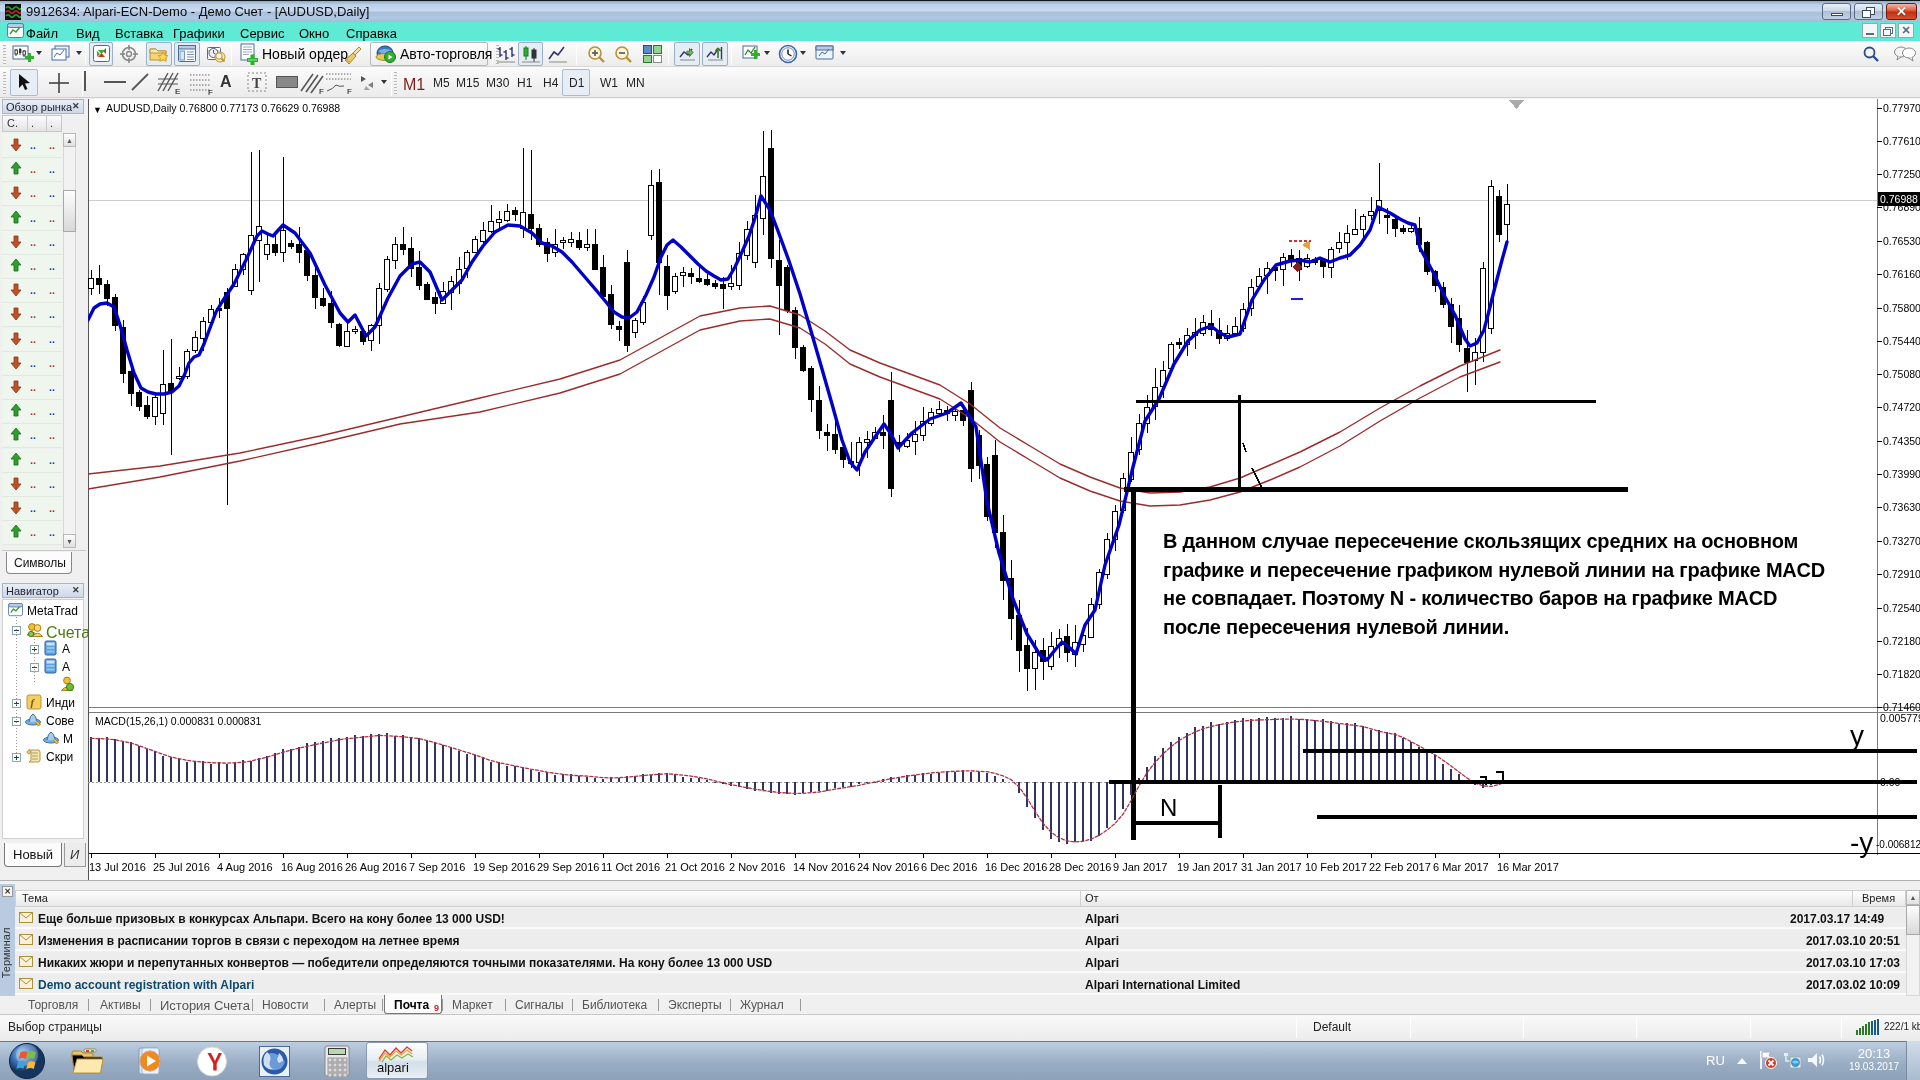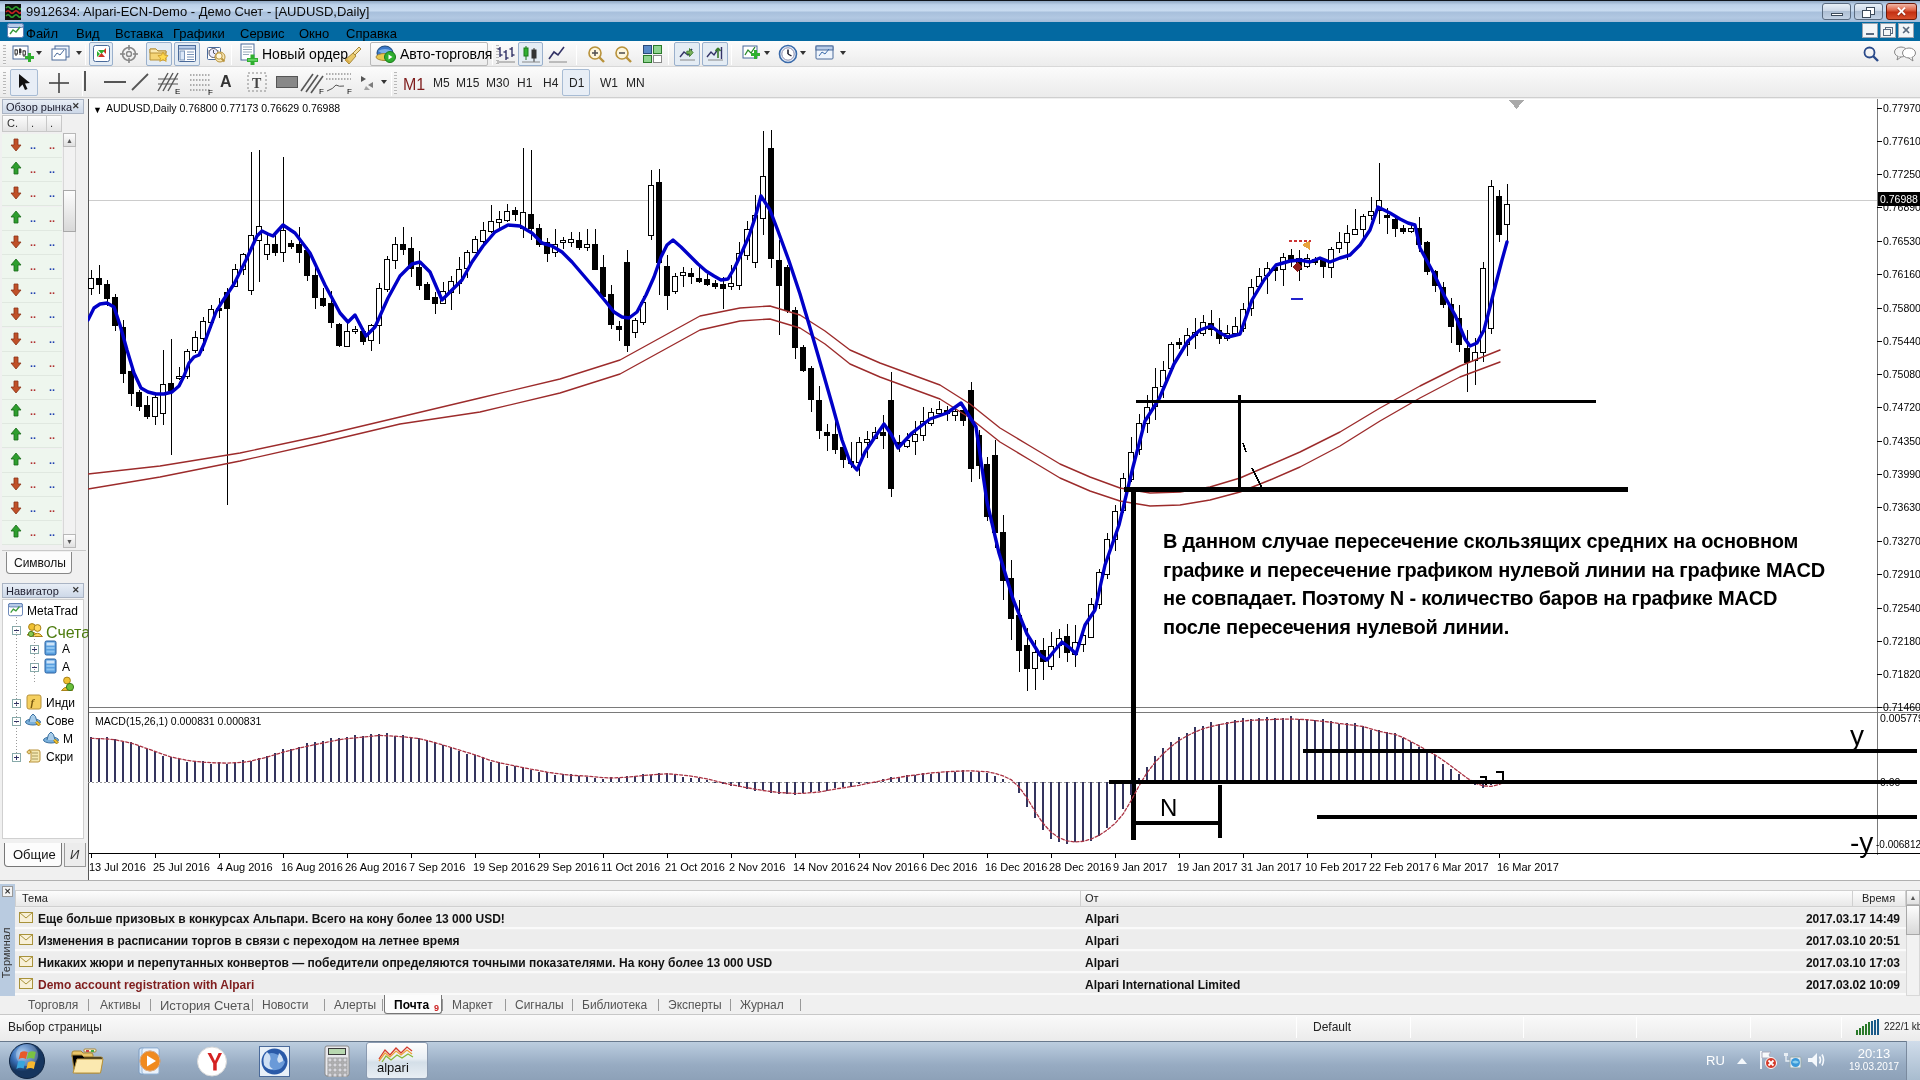--- a/index.html
+++ b/index.html
@@ -17,21 +17,21 @@
 <div class="abs" style="left:26px;top:3px;font-size:13px;color:#0a0a0a">9912634: Alpari-ECN-Demo - Демо Счет - [AUDUSD,Daily]</div>
 <div class="abs" style="left:1822px;top:2px;width:29px;height:17px;background:linear-gradient(180deg,#e8f0f8 0%,#cdd9e8 45%,#aebfd4 50%,#c3d2e4 100%);border:1px solid #5a6b80;border-radius:3px">
         <div class="abs" style="left:8px;top:9px;width:12px;height:3px;background:#fff;border:1px solid #3c4a5a"></div>
       </div>
 <div class="abs" style="left:1854px;top:2px;width:29px;height:17px;background:linear-gradient(180deg,#e8f0f8 0%,#cdd9e8 45%,#aebfd4 50%,#c3d2e4 100%);border:1px solid #5a6b80;border-radius:3px">
         <div class="abs" style="left:11px;top:3px;width:9px;height:8px;background:#fff;border:1px solid #3c4a5a"></div>
         <div class="abs" style="left:7px;top:6px;width:9px;height:8px;background:#fff;border:1px solid #3c4a5a"></div>
       </div>
 <div class="abs" style="left:1886px;top:2px;width:31px;height:17px;background:linear-gradient(180deg,#f0b8a8 0%,#e06648 40%,#c33013 55%,#d8502c 100%);border:1px solid #6e1a08;border-radius:3px;color:#fff;text-align:center;font-weight:bold;font-size:13px;line-height:15px;text-shadow:0 1px 1px #7a2210">✕</div>
 </div>
-<div class="abs" style="left:0;top:22px;width:1920px;height:19px;background:#0369a1">
+<div class="abs" style="left:0;top:22px;width:1920px;height:19px;background:#5eead4">
 <svg class="abs" style="left:7px;top:1px" width="17" height="16" viewBox="0 0 17 16">
         <rect x="0.5" y="0.5" width="16" height="14" rx="2" fill="#fff" stroke="#5a7ab0"></rect>
         <rect x="0.5" y="0.5" width="16" height="4" rx="2" fill="#b8cce8" stroke="#5a7ab0"></rect>
         <path d="M3 11 l3 -4 l3 2 l4 -5" stroke="#3a9a3a" stroke-width="1.4" fill="none"></path>
       </svg>
 <div class="abs" style="left:26px;top:4px;font-size:13px;color:#000">Файл</div>
       <div class="abs" style="left:76px;top:4px;font-size:13px;color:#000">Вид</div>
       <div class="abs" style="left:115px;top:4px;font-size:13px;color:#000">Вставка</div>
       <div class="abs" style="left:173px;top:4px;font-size:13px;color:#000">Графики</div>
       <div class="abs" style="left:240px;top:4px;font-size:13px;color:#000">Сервис</div>
@@ -503,21 +503,21 @@
         <line x1="6" y1="5" x2="12" y2="5"></line>
         <line x1="6" y1="8" x2="12" y2="8"></line>
         <line x1="6" y1="11" x2="12" y2="11"></line>
       </g>
     </svg>
     <div class="abs" style="left:46px;top:750px;font-size:12px;color:#000">Скри</div>
     <div class="abs" style="left:16px;top:617px;width:1px;height:140px;background:repeating-linear-gradient(180deg,#999 0 1px,transparent 1px 3px)"></div>
     <div class="abs" style="left:34px;top:636px;width:1px;height:46px;background:repeating-linear-gradient(180deg,#999 0 1px,transparent 1px 3px)"></div>
     <div class="abs" style="left:2px;top:841px;width:84px;height:28px;background:#f0f0f0"></div>
     <div class="abs" style="left:4px;top:843px;width:58px;height:24px;background:#fcfcfc;border:1px solid #777;border-top:none;border-radius:0 0 4px 4px"></div>
-    <div class="abs" style="left:13px;top:847px;font-size:13px;color:#111">Общие</div>
+    <div class="abs" style="left:13px;top:847px;font-size:13px;color:#111">Новый</div>
     <div class="abs" style="left:64px;top:843px;width:22px;height:24px;background:#ececec;border:1px solid #999;border-top:none"></div>
     <div class="abs" style="left:70px;top:847px;font-size:13px;color:#333;font-style:italic">И</div>
 <svg id="chart" width="1832" height="781" viewBox="88 99 1832 781" shape-rendering="crispEdges" style="position:absolute;left:88px;top:99px">
 <rect x="88" y="99" width="1832" height="781" fill="#ffffff"></rect>
 <line x1="88" y1="200" x2="1877" y2="200" stroke="#cccccc" stroke-width="1"></line>
 <line x1="1877" y1="99" x2="1877" y2="855" stroke="#7a7a7a" stroke-width="1"></line>
 <line x1="88" y1="707" x2="1920" y2="707" stroke="#7a7a7a" stroke-width="1"></line>
 <line x1="88" y1="712" x2="1920" y2="712" stroke="#7a7a7a" stroke-width="1"></line>
 <line x1="88" y1="853" x2="1920" y2="853" stroke="#000000" stroke-width="1"></line>
 <line x1="88" y1="99" x2="88" y2="880" stroke="#555" stroke-width="1"></line>
@@ -1192,21 +1192,21 @@
     <div class="abs" style="left:1906px;top:890px;width:14px;height:106px;background:#f2f2f2;border:1px solid #d8d8d8"></div>
     <div class="abs" style="left:1906px;top:890px;width:14px;height:15px;background:linear-gradient(180deg,#fdfdfd,#e0e0e0);border:1px solid #b8b8b8;text-align:center;font-size:7px;color:#555;line-height:14px">▲</div>
     <div class="abs" style="left:1906px;top:905px;width:14px;height:30px;background:linear-gradient(180deg,#fdfdfd,#d8d8d8);border:1px solid #a8a8a8"></div>
     <div class="abs" style="left:15px;top:908px;width:1891px;height:21px;background:#ededed;border-bottom:2px solid #fafafa"></div>
     <svg class="abs" style="left:19px;top:912px" width="14" height="11" viewBox="0 0 14 11">
       <rect x="0.5" y="0.5" width="13" height="10" fill="#f8f0d8" stroke="#a8923a"></rect>
       <path d="M0.5 0.5 L7 6 L13.5 0.5" fill="none" stroke="#a8923a"></path>
     </svg>
     <div class="abs" style="left:38px;top:912px;font-size:12px;font-weight:bold;color:#111">Еще больше призовых в конкурсах Альпари. Всего на кону более 13 000 USD!</div>
     <div class="abs" style="left:1085px;top:912px;font-size:12px;font-weight:bold;color:#111">Alpari</div>
-    <div class="abs" style="left:1790px;top:912px;font-size:12px;font-weight:bold;color:#111;text-align:right;width:110px;white-space:nowrap">2017.03.17 14:49</div>
+    <div class="abs" style="left:1790px;top:912px;font-size:12px;font-weight:bold;color:#111;width:110px;white-space:nowrap">2017.03.17 14:49</div>
     <div class="abs" style="left:15px;top:930px;width:1891px;height:21px;background:#ededed;border-bottom:2px solid #fafafa"></div>
     <svg class="abs" style="left:19px;top:934px" width="14" height="11" viewBox="0 0 14 11">
       <rect x="0.5" y="0.5" width="13" height="10" fill="#f8f0d8" stroke="#a8923a"></rect>
       <path d="M0.5 0.5 L7 6 L13.5 0.5" fill="none" stroke="#a8923a"></path>
     </svg>
     <div class="abs" style="left:38px;top:934px;font-size:12px;font-weight:bold;color:#111">Изменения в расписании торгов в связи с переходом на летнее время</div>
     <div class="abs" style="left:1085px;top:934px;font-size:12px;font-weight:bold;color:#111">Alpari</div>
     <div class="abs" style="left:1790px;top:934px;font-size:12px;font-weight:bold;color:#111;text-align:right;width:110px;white-space:nowrap">2017.03.10 20:51</div>
     <div class="abs" style="left:15px;top:952px;width:1891px;height:21px;background:#ededed;border-bottom:2px solid #fafafa"></div>
     <svg class="abs" style="left:19px;top:956px" width="14" height="11" viewBox="0 0 14 11">
@@ -1214,21 +1214,21 @@
       <path d="M0.5 0.5 L7 6 L13.5 0.5" fill="none" stroke="#a8923a"></path>
     </svg>
     <div class="abs" style="left:38px;top:956px;font-size:12px;font-weight:bold;color:#111">Никаких жюри и перепутанных конвертов — победители определяются точными показателями. На кону более 13 000 USD</div>
     <div class="abs" style="left:1085px;top:956px;font-size:12px;font-weight:bold;color:#111">Alpari</div>
     <div class="abs" style="left:1790px;top:956px;font-size:12px;font-weight:bold;color:#111;text-align:right;width:110px;white-space:nowrap">2017.03.10 17:03</div>
     <div class="abs" style="left:15px;top:974px;width:1891px;height:21px;background:#ededed;border-bottom:2px solid #fafafa"></div>
     <svg class="abs" style="left:19px;top:978px" width="14" height="11" viewBox="0 0 14 11">
       <rect x="0.5" y="0.5" width="13" height="10" fill="#f8f0d8" stroke="#a8923a"></rect>
       <path d="M0.5 0.5 L7 6 L13.5 0.5" fill="none" stroke="#a8923a"></path>
     </svg>
-    <div class="abs" style="left:38px;top:978px;font-size:12px;font-weight:bold;color:#7f1d1d">Demo account registration with Alpari</div>
+    <div class="abs" style="left:38px;top:978px;font-size:12px;font-weight:bold;color:#0c4a6e">Demo account registration with Alpari</div>
     <div class="abs" style="left:1085px;top:978px;font-size:12px;font-weight:bold;color:#111">Alpari International Limited</div>
     <div class="abs" style="left:1790px;top:978px;font-size:12px;font-weight:bold;color:#111;text-align:right;width:110px;white-space:nowrap">2017.03.02 10:09</div>
     <div class="abs" style="left:0;top:996px;width:1920px;height:18px;background:#f0f0f0"></div>
     <div class="abs" style="left:28px;top:998px;font-size:12px;color:#555">Торговля</div>
     <div class="abs" style="left:100px;top:998px;font-size:12px;color:#555">Активы</div>
     <div class="abs" style="left:160px;top:998px;font-size:13px;color:#555">История Счета</div>
     <div class="abs" style="left:262px;top:998px;font-size:12px;color:#555">Новости</div>
     <div class="abs" style="left:334px;top:998px;font-size:12px;color:#555">Алерты</div>
     <div class="abs" style="left:384px;top:995px;width:58px;height:19px;background:#fcfcfc;border:1px solid #777;border-top:none;border-radius:0 0 3px 3px"></div>
     <div class="abs" style="left:394px;top:998px;font-size:12px;color:#000;font-weight:bold">Почта</div>

